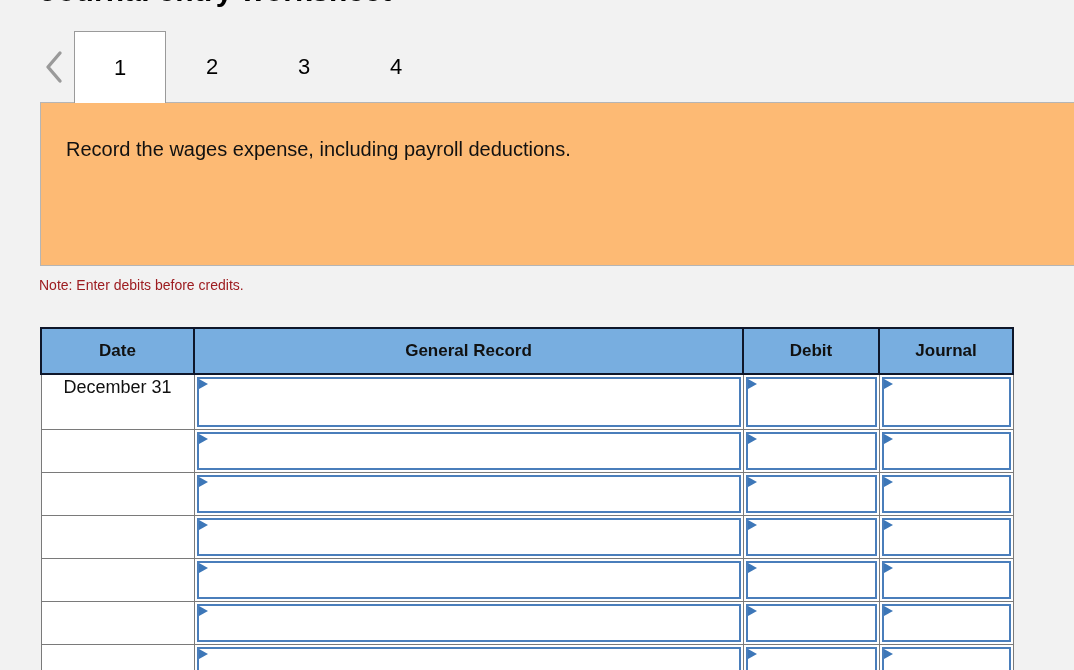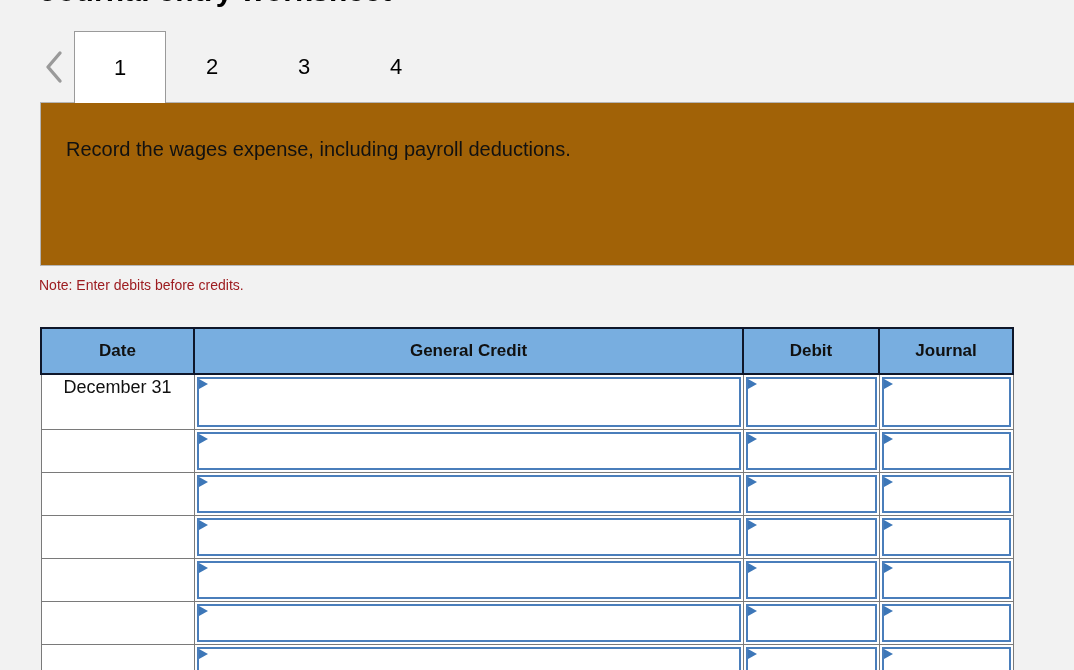--- a/index.html
+++ b/index.html
@@ -88,21 +88,21 @@
     z-index: 1;
   }
 
   
   #instruction-panel {
     position: absolute;
     left: 40px;
     top: 103px;
     width: 1034px;
     height: 163px;
-    background: #a16207;
+    background: #fdba74;
     border-left: 1px solid #b5b5b5;
     border-bottom: 1px solid #b5b5b5;
     box-sizing: border-box;
   }
   #instruction-text {
     position: absolute;
     left: 25px;
     top: 35px;
     font-size: 20px;
     color: #111;
@@ -224,21 +224,21 @@
 <table id="journal-table">
   <colgroup>
     <col class="col-date">
       <col class="col-gj">
       <col class="col-debit">
       <col class="col-credit">
   </colgroup>
   <thead>
     <tr>
       <th>Date</th>
-      <th>General Credit</th>
+      <th>General Record</th>
       <th>Debit</th>
       <th>Journal</th>
     </tr>
   </thead>
   <tbody>
     <tr class="row-tall">
       <td class="date-cell">December
 31</td>
       <td class="field-cell">
         <div class="field-box">

